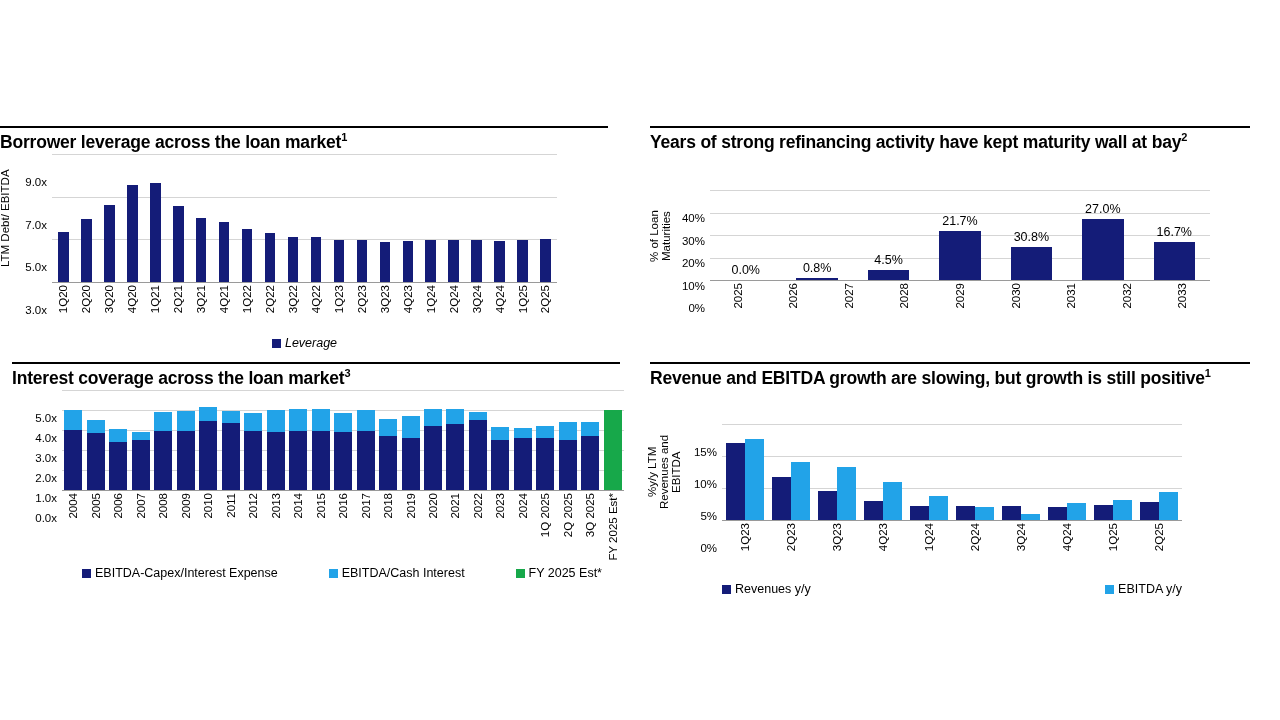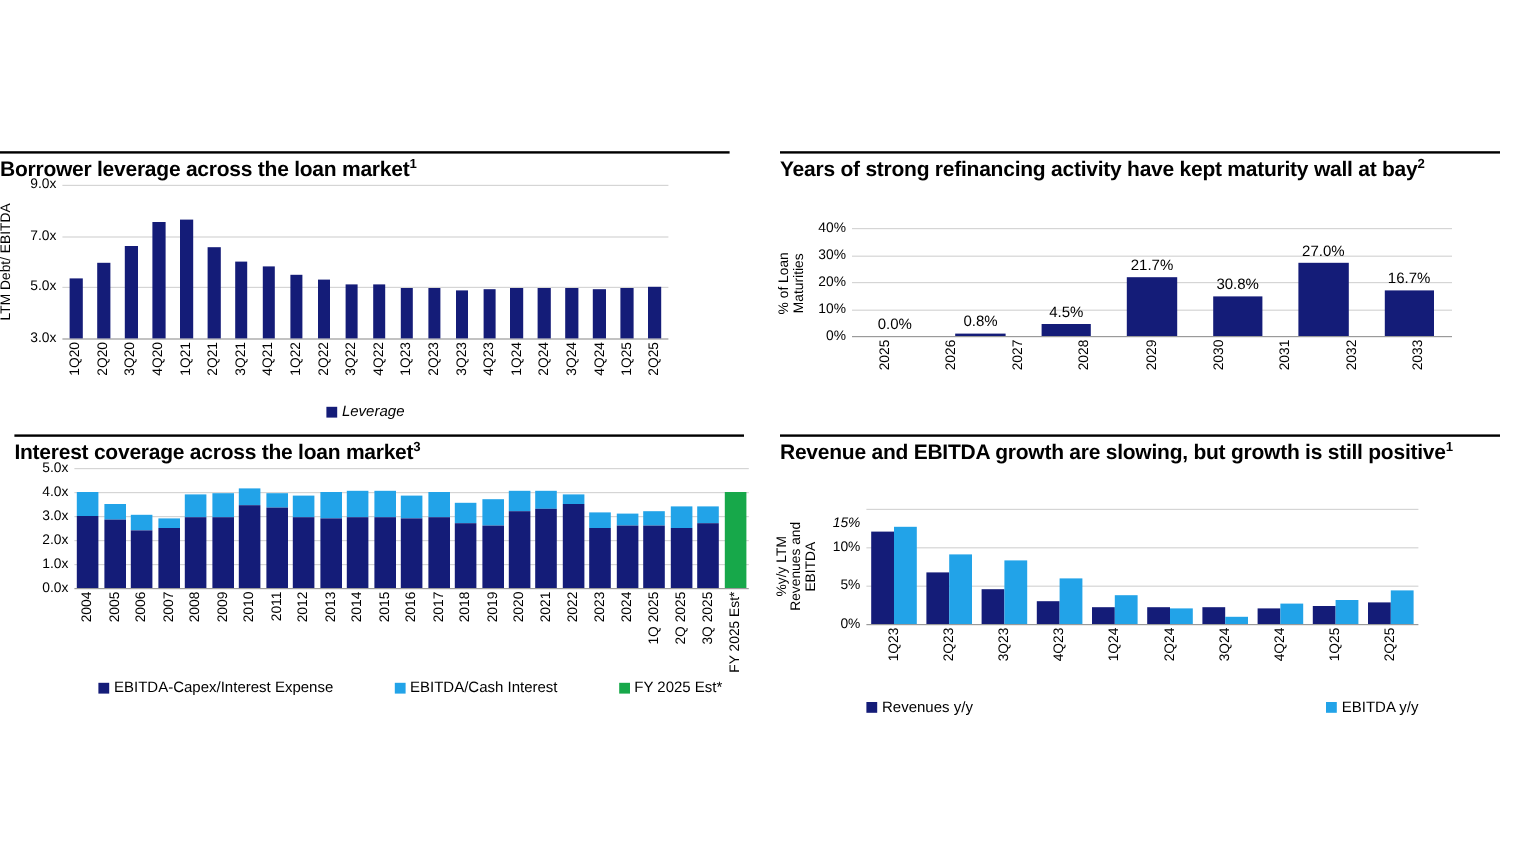--- a/index.html
+++ b/index.html
@@ -34,21 +34,21 @@
   .ylab{
     position:absolute;
     font-size:11.5px;
     writing-mode:vertical-rl;transform:rotate(180deg);
     text-align:center;line-height:1.05;
     white-space:pre-line;
   }
   .yticks{position:absolute;}
   .ytick{
     position:absolute;right:0;font-size:11.5px;
-    transform:translateY(-50%);white-space:nowrap;
+    transform:translateY(-50%);white-space:nowrap;margin-top:28px;
   }
   .plot{position:absolute;overflow:visible;}
   .grid{position:absolute;left:0;right:0;height:1px;background:#d5d5d5;}
   .grid.base{background:#9a9a9a;}
   .bars{position:absolute;left:0;right:0;bottom:0;top:0;display:flex;align-items:flex-end;}
   .slot{flex:1 1 0;height:100%;position:relative;display:flex;align-items:flex-end;justify-content:center;}
   .bar{width:52%;position:relative;}
   .bar.stack{display:flex;flex-direction:column-reverse;}
   .seg{width:100%;}
 
@@ -708,21 +708,21 @@
       <span>Revenue and EBITDA growth are slowing, but growth is still positive</span><span class="sup">1</span>
     </div>
     <div class="chart" id="chart-br" style="position: absolute; left: 0px; top: 48px; width: 630px; height: 180px;">
         <div class="ylab" style="left: -4px; top: 10px; height: 104px; width: 40px;">%y/y LTM
 Revenues and
 EBITDA</div>
         <div class="yticks" style="left: 0px; top: 14px; width: 67px; height: 96px;">
           <div class="ytick" style="top: 96px;">0%</div>
           <div class="ytick" style="top: 64px;">5%</div>
           <div class="ytick" style="top: 32px;">10%</div>
-          <div class="ytick" style="top: 12px; font-style: italic;">15%</div>
+          <div class="ytick" style="top: 0px;">15%</div>
         </div>
         <div class="plot" style="left: 72px; top: 14px; width: 460px; height: 96px;">
           <div class="grid base" style="top: 96px;"></div>
           <div class="grid" style="top: 64px;"></div>
           <div class="grid" style="top: 32px;"></div>
           <div class="grid" style="top: 0px;"></div>
           <div class="bars">
             <div class="slot" style="gap: 0px;">
               <div style="display: flex; align-items: flex-end; width: 82%; height: 100%;">
                 <div style="flex: 1 1 0px; background: rgb(20, 28, 120); height: 76.8px;"></div>

